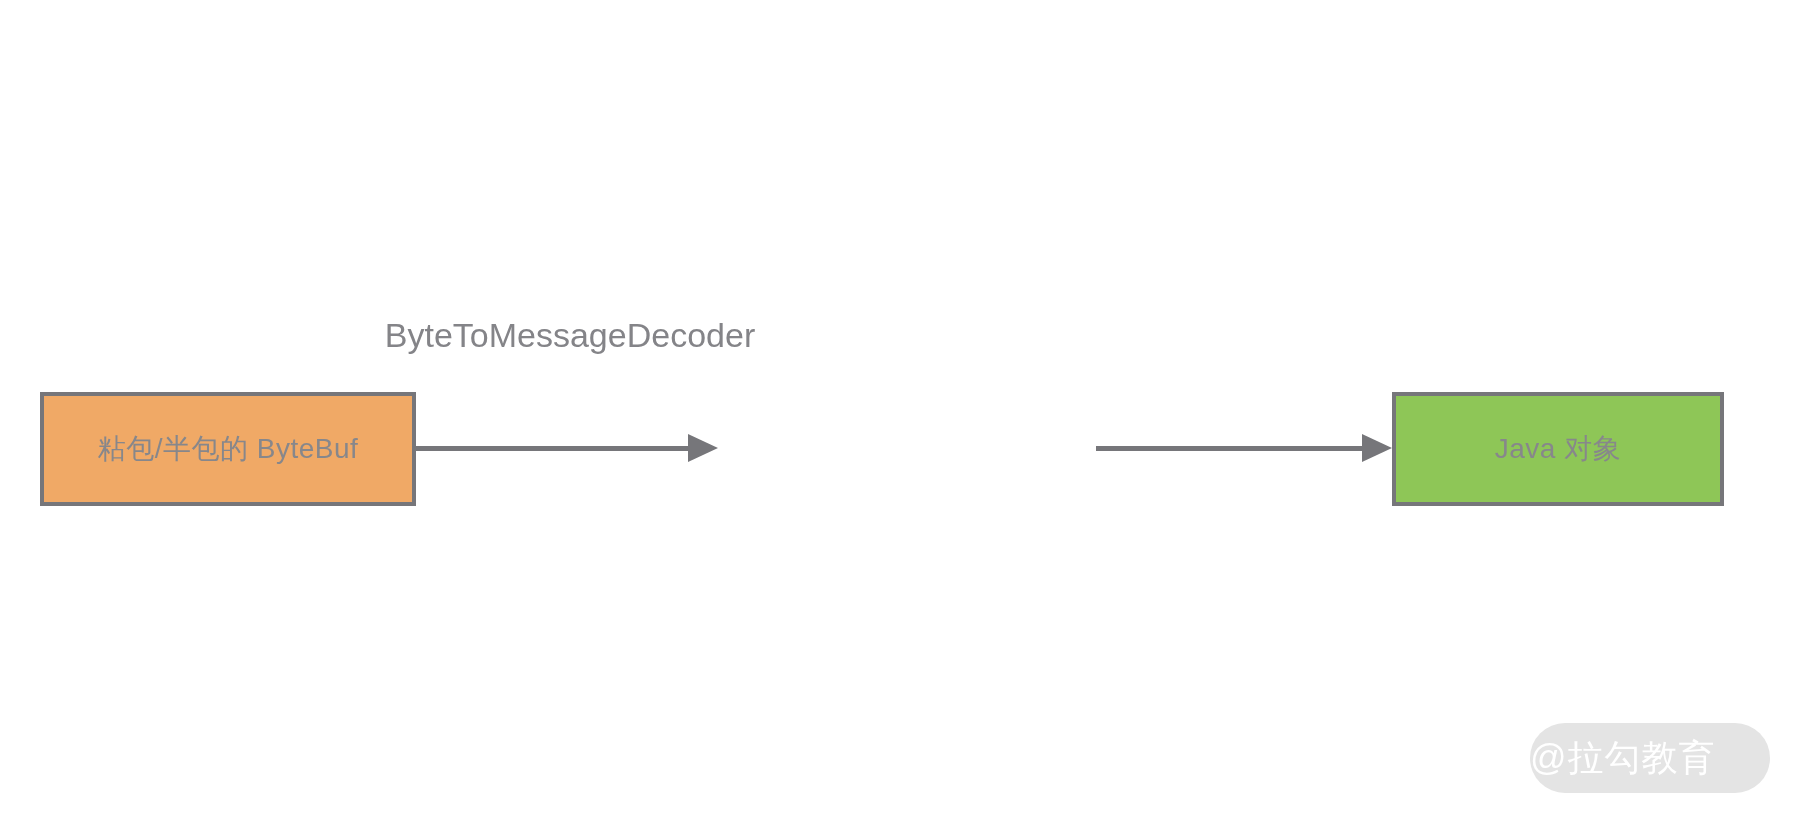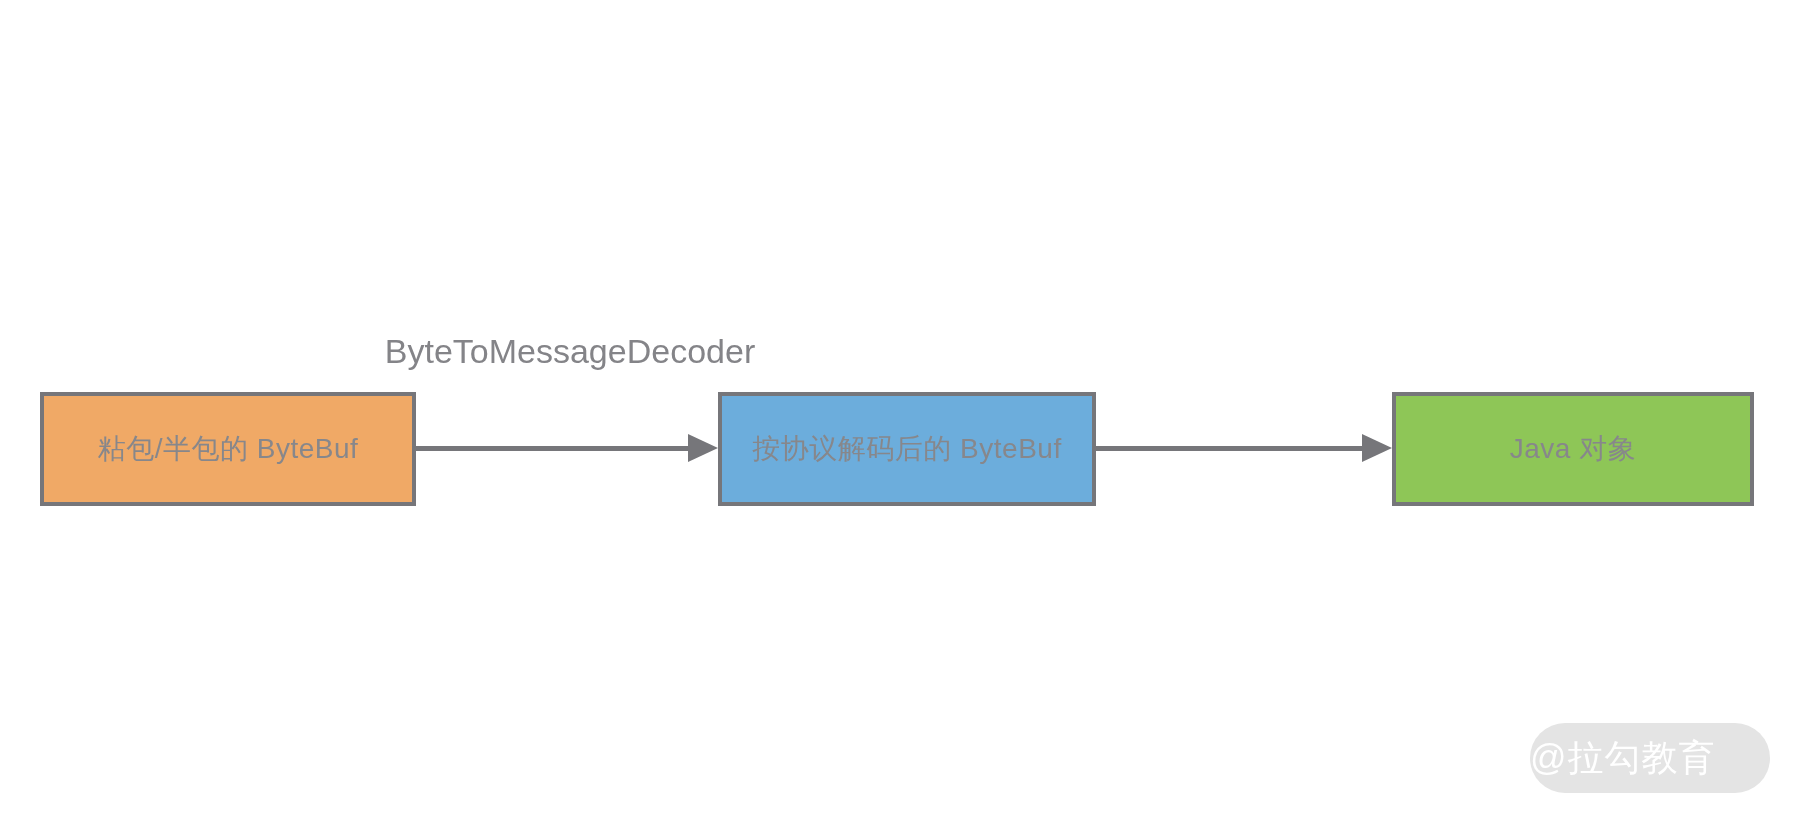--- a/index.html
+++ b/index.html
@@ -19,37 +19,36 @@
     top: 392px;
     height: 114px;
     border: 4px solid #76767A;
     box-sizing: border-box;
     display: flex;
     align-items: center;
     justify-content: center;
   }
   #node-1 { left: 40px;   width: 376px; }
   #node-2 { left: 718px;  width: 378px; }
-  #node-3 { left: 1392px; width: 362px; }
+  #node-3 { left: 1392px; width: 332px; }
   .node-label {
     font-size: 28px;
     color: #87878B;
     font-weight: 500;
     letter-spacing: 0.5px;
     white-space: nowrap;
   }
   
   .edge-label {
     position: absolute;
     top: 316px;
     transform: translateX(-50%);
     font-size: 34px;
     color: #848488;
     white-space: nowrap;
-    margin-top: 16px;
   }
   #edge-label-1 { left: 570px; }
   #edge-label-2 { left: 1262px; }
   
   .arrow-line {
     position: absolute;
     top: 446px;
     height: 5px;
     background: #76767A;
   }
@@ -92,23 +91,20 @@
 
   <div class="edge-label" id="edge-label-1">ByteToMessageDecoder</div>
 
   <div class="node" id="node-1" style="background-color: rgb(240, 169, 102);">
     <span class="node-label">粘包/半包的 ByteBuf</span>
   </div>
 
   <div class="arrow-line" id="arrow-line-1"></div>
   <div class="arrowhead" id="arrowhead-1"></div>
 
-  <div class="node" id="node-2" style="background-color: rgb(108, 173, 220);">
-    <span class="node-label">按协议解码后的 ByteBuf</span>
-  </div>
 
   <div class="arrow-line" id="arrow-line-2"></div>
   <div class="arrowhead" id="arrowhead-2"></div>
 
   <div class="node" id="node-3" style="background-color: rgb(142, 198, 87);">
     <span class="node-label">Java 对象</span>
   </div>
 
   <div class="watermark" style="background-color: rgb(228, 228, 228);">
     <span class="watermark-text">@拉勾教育</span>

